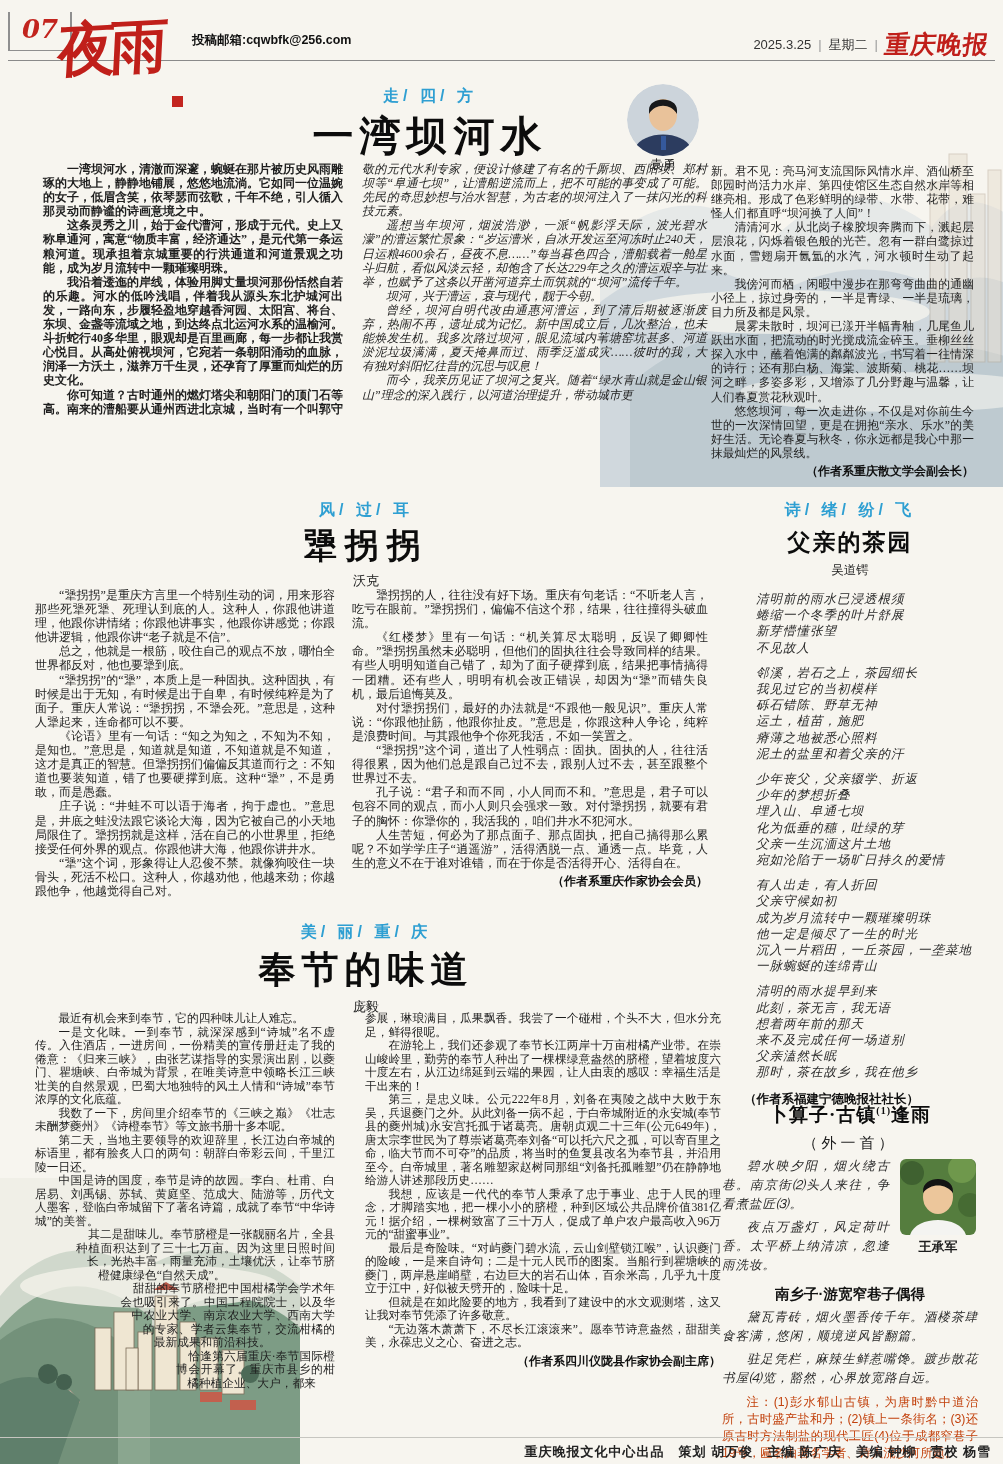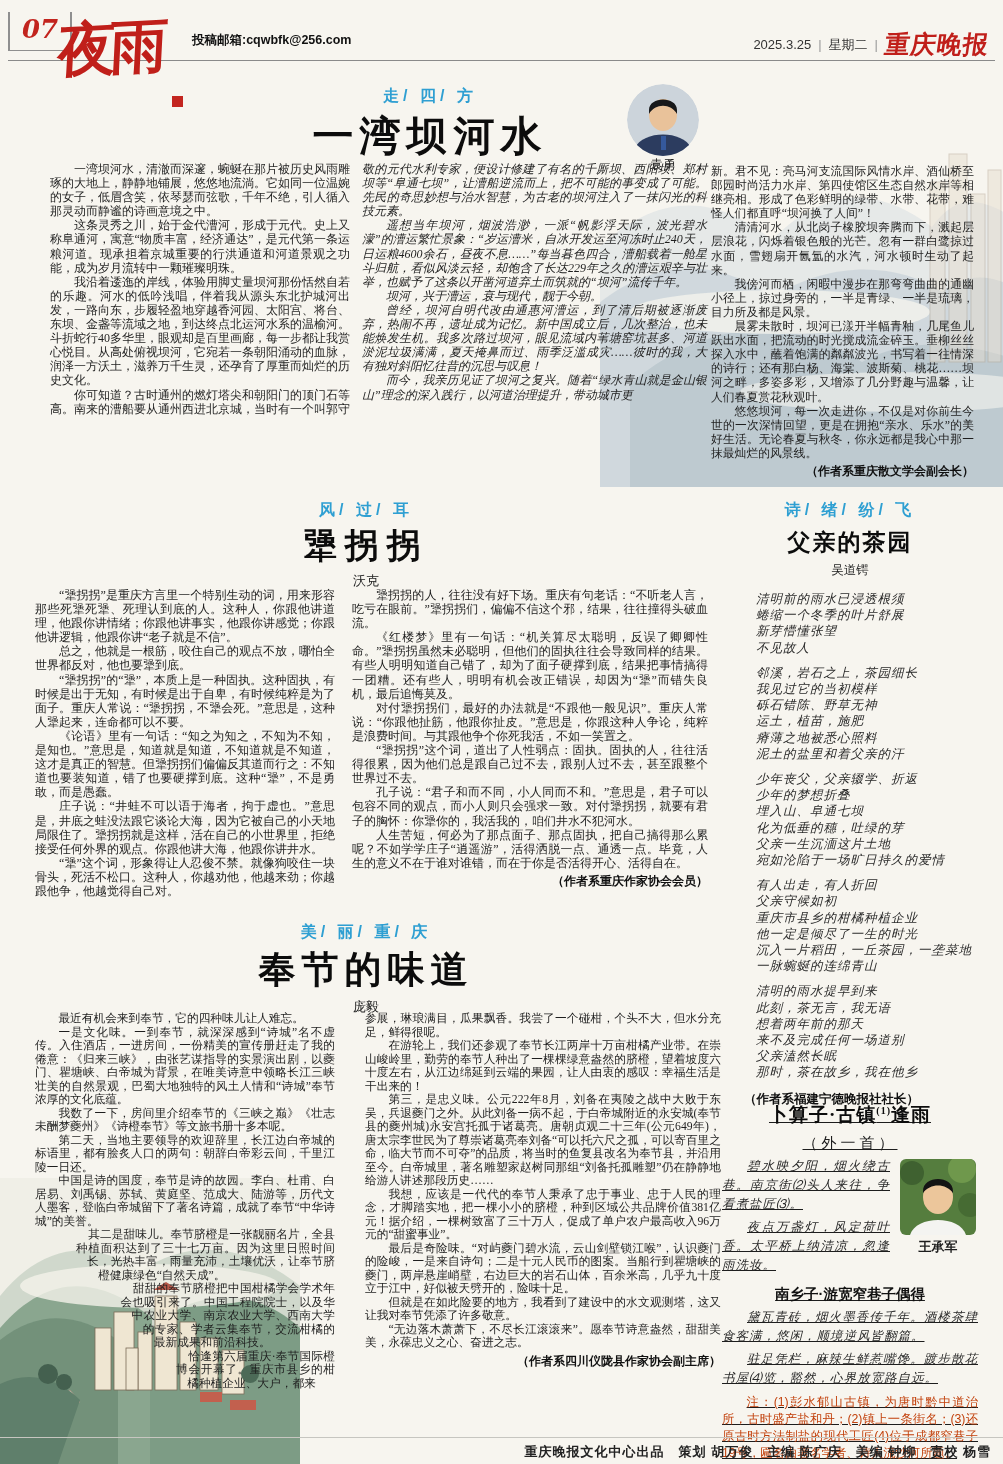--- a/index.html
+++ b/index.html
@@ -100,21 +100,21 @@
   <div class="avatar1">
     <svg width="72" height="72" viewBox="0 0 72 72">
       <circle cx="36" cy="36" r="36" fill="#ccd4db"></circle>
       <path d="M8,64 C16,46 56,46 64,64 L64,72 8,72Z" fill="#2c3c5f"></path>
       <ellipse cx="36" cy="31" rx="14" ry="16" fill="#e9c29a"></ellipse>
       <path d="M22,26 C22,12 50,12 50,26 L50,30 C44,19 28,19 22,30Z" fill="#17181a"></path>
       <rect x="34" y="52" width="5" height="14" fill="#35599c"></rect>
     </svg>
     <div>袁勇</div>
   </div>
-  <div class="col" style="left:50px;top:162px;width:300px;">
+  <div class="col" style="left:43px;top:162px;width:300px;font-weight:bold;">
       <p class="para">一湾坝河水，清澈而深邃，蜿蜒在那片被历史风雨雕琢的大地上，静静地铺展，悠悠地流淌。它如同一位温婉的女子，低眉含笑，依琴瑟而弦歌，千年不绝，引人循入那灵动而静谧的诗画意境之中。</p>
       <p class="para">这条灵秀之川，始于金代漕河，形成于元代。史上又称阜通河，寓意“物质丰富，经济通达”，是元代第一条运粮河道。现承担着京城重要的行洪通道和河道景观之功能，成为岁月流转中一颗璀璨明珠。</p>
       <p class="para">我沿着逶迤的岸线，体验用脚丈量坝河那份恬然自若的乐趣。河水的低吟浅唱，伴着我从源头东北护城河出发，一路向东，步履轻盈地穿越香河园、太阳宫、将台、东坝、金盏等流域之地，到达终点北运河水系的温榆河。斗折蛇行40多华里，眼观却是百里画廊，每一步都让我赏心悦目。从高处俯视坝河，它宛若一条朝阳涌动的血脉，润泽一方沃土，滋养万千生灵，还孕育了厚重而灿烂的历史文化。</p>
       <p class="para">你可知道？古时通州的燃灯塔尖和朝阳门的顶门石等高。南来的漕船要从通州西进北京城，当时有一个叫郭守</p>
     </div>
   <div class="col" style="left:362px;top:162px;width:345px;font-style:italic;">
       <p class="para noindent">敬的元代水利专家，便设计修建了有名的千厮坝、西阳坝、郑村坝等“阜通七坝”，让漕船逆流而上，把不可能的事变成了可能。先民的奇思妙想与治水智慧，为古老的坝河注入了一抹闪光的科技元素。</p>
       <p class="para">遥想当年坝河，烟波浩渺，一派“帆影浮天际，波光碧水濛”的漕运繁忙景象：“岁运漕米，自冰开发运至河冻时止240天，日运粮4600余石，昼夜不息……”每当暮色四合，漕船载着一舱星斗归航，看似风淡云轻，却饱含了长达229年之久的漕运艰辛与壮举，也赋予了这条以开凿河道弃土而筑就的“坝河”流传千年。</p>
       <p class="para">坝河，兴于漕运，衰与现代，靓于今朝。</p>
       <p class="para">曾经，坝河自明代改由通惠河漕运，到了清后期被逐渐废弃，热闹不再，遗址成为记忆。新中国成立后，几次整治，也未能焕发生机。我多次路过坝河，眼见流域内苇塘窑坑甚多、河道淤泥垃圾满满，夏天掩鼻而过、雨季泛滥成灾……彼时的我，大有独对斜阳忆往昔的沉思与叹息！</p>
@@ -175,21 +175,21 @@
         <div class="pgap"></div>
         <div class="pline">少年丧父，父亲辍学、折返</div>
         <div class="pline">少年的梦想折叠</div>
         <div class="pline">埋入山、阜通七坝</div>
         <div class="pline">化为低垂的穗，吐绿的芽</div>
         <div class="pline">父亲一生沉湎这片土地</div>
         <div class="pline">宛如沦陷于一场旷日持久的爱情</div>
         <div class="pgap"></div>
         <div class="pline">有人出走，有人折回</div>
         <div class="pline">父亲守候如初</div>
-        <div class="pline">重庆市县乡的柑橘种植企业</div>
+        <div class="pline">成为岁月流转中一颗璀璨明珠</div>
         <div class="pline">他一定是倾尽了一生的时光</div>
         <div class="pline">沉入一片稻田，一丘茶园，一垄菜地</div>
         <div class="pline">一脉蜿蜒的连绵青山</div>
         <div class="pgap"></div>
         <div class="pline">清明的雨水提早到来</div>
         <div class="pline">此刻，茶无言，我无语</div>
         <div class="pline">想着两年前的那天</div>
         <div class="pline">来不及完成任何一场道别</div>
         <div class="pline">父亲溘然长眠</div>
         <div class="pline">那时，茶在故乡，我在他乡</div>
@@ -250,21 +250,21 @@
     <path d="M153,112 L179,112 L166,104 Z" fill="#b8594a"></path>
     <rect x="200" y="214" width="22" height="10" fill="#c2604e"></rect>
     <rect x="230" y="222" width="26" height="10" fill="#c2604e"></rect>
     <path d="M10,232 L70,212 L80,224 L20,248 Z" fill="#cfcabb" stroke="#9a917f" stroke-width="1"></path>
     <path d="M0,206 C28,192 58,200 80,222 L58,286 0,286Z" fill="#5f7f6b"></path>
     <circle cx="48" cy="196" r="10" fill="#44604f"></circle>
     <circle cx="64" cy="204" r="8" fill="#44604f"></circle>
     <circle cx="250" cy="196" r="9" fill="#4c6a57"></circle>
   </svg>
 
-  <div class="poem-block" style="left:722px;top:1102px;width:256px;text-decoration:underline;">
+  <div class="poem-block" style="left:722px;top:1102px;width:256px;">
     <div class="poem2-title">
       <span>卜算子·古镇</span><sup>(1)</sup><span>逢雨</span>
     </div>
     <div class="poem2-sub">（外一首）</div>
     <div class="poem2-photo">
       <svg width="76" height="76" viewBox="0 0 76 76" style="border-radius:6px;">
         <rect width="76" height="76" fill="#557d3e"></rect>
         <circle cx="12" cy="14" r="12" fill="#3f6130"></circle>
         <circle cx="62" cy="10" r="14" fill="#6f984c"></circle>
         <circle cx="70" cy="46" r="12" fill="#466b33"></circle>

